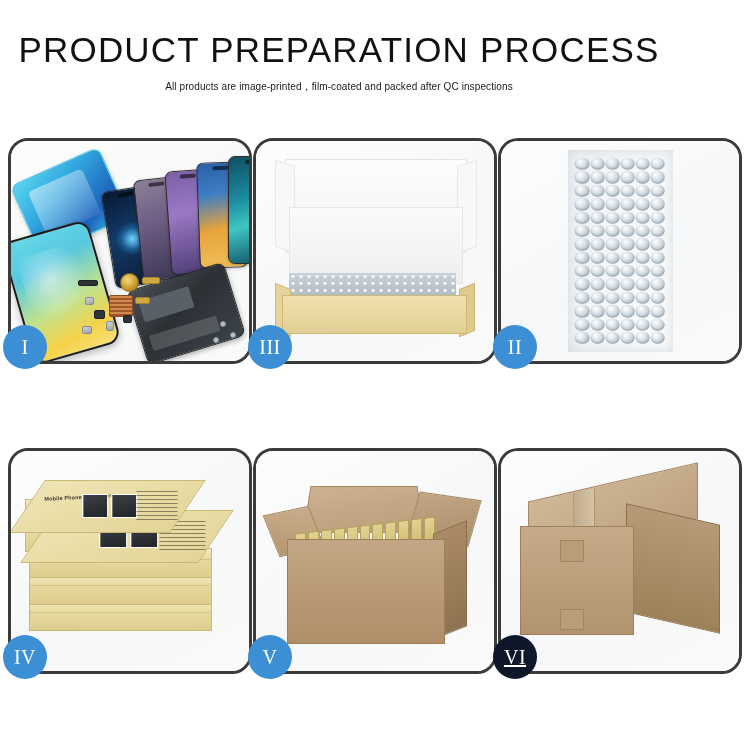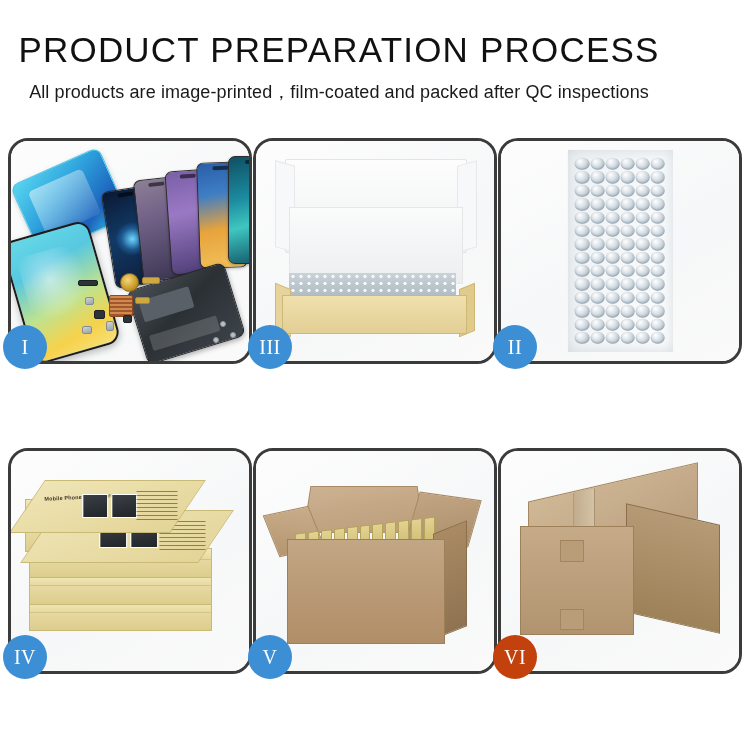--- a/index.html
+++ b/index.html
@@ -11,21 +11,21 @@
   }
   .page{position:relative;width:678px;height:750px;}
 
   
   .header{text-align:center;padding-top:32px;}
   .title{
     font-size:35px;letter-spacing:1.2px;color:#111;
     font-weight:400;line-height:1.05;white-space:nowrap;
   }
   .subtitle{
-    margin-top:11px;font-size:18px;color:#1a1a1a;
+    margin-top:11px;font-size:10px;color:#1a1a1a;
     font-weight:400;letter-spacing:.1px;white-space:nowrap;
   }
 
   
   .grid{
     position:absolute;left:8px;top:138px;
     width:734px;height:536px;
     display:grid;
     grid-template-columns:244px 244px 244px;
     grid-template-rows:226px 226px;
@@ -47,21 +47,21 @@
   .badge{
     position:absolute;left:-8px;bottom:-8px;
     width:44px;height:44px;border-radius:50%;
     background:#3c8fd4;
     color:#fff;
     display:flex;align-items:center;justify-content:center;
     font-family:"Liberation Serif", serif;
     font-size:20px;letter-spacing:.5px;
     z-index:6;
   }
-  .badge.soft{background:#c2410c;}
+  .badge.soft{background:#0f172a;text-decoration:underline;}
 
   
   .p1{position:absolute;inset:0;}
   .phone-fan{position:absolute;left:40%;top:6%;width:60%;height:60%;}
   .fan-phone{
     position:absolute;border-radius:7px;
     border:1.5px solid #2c2c2c;
     box-shadow:0 1px 3px rgba(0,0,0,.28);
     overflow:hidden;
   }

